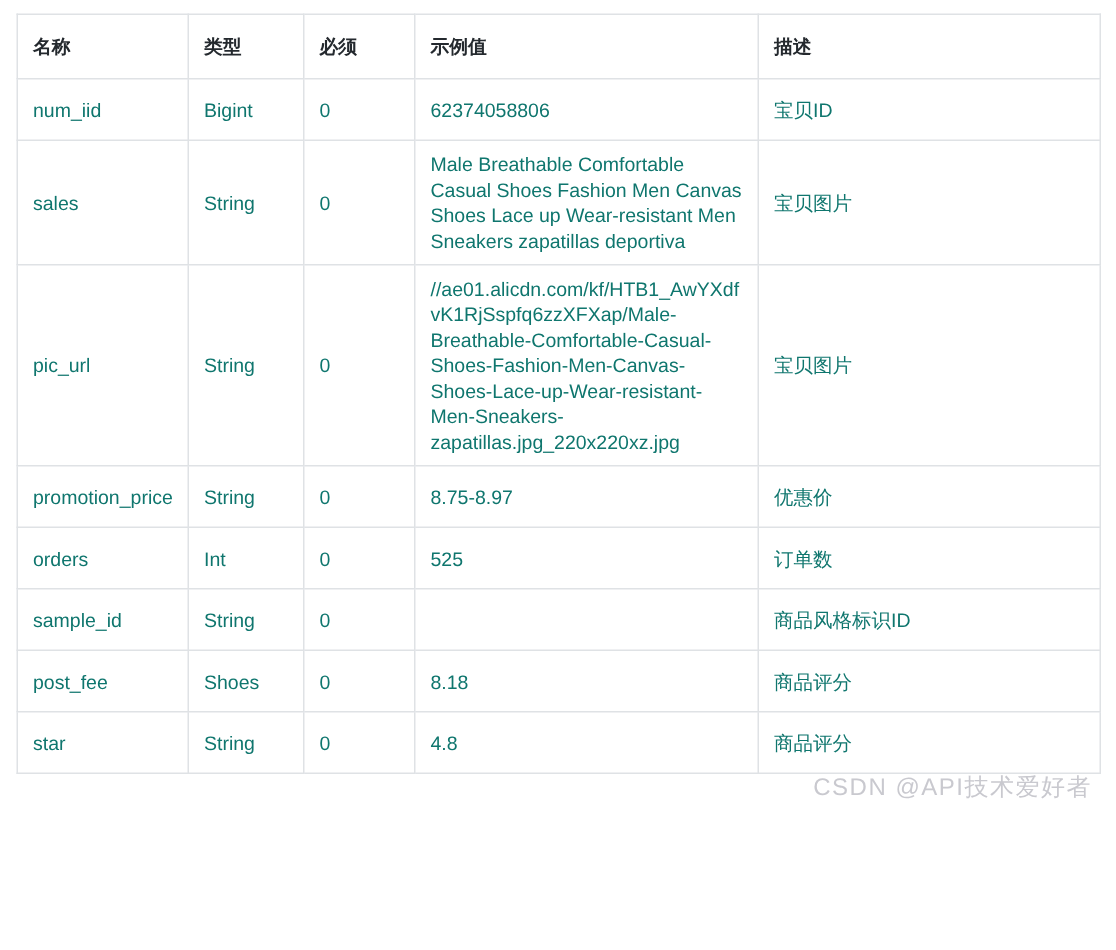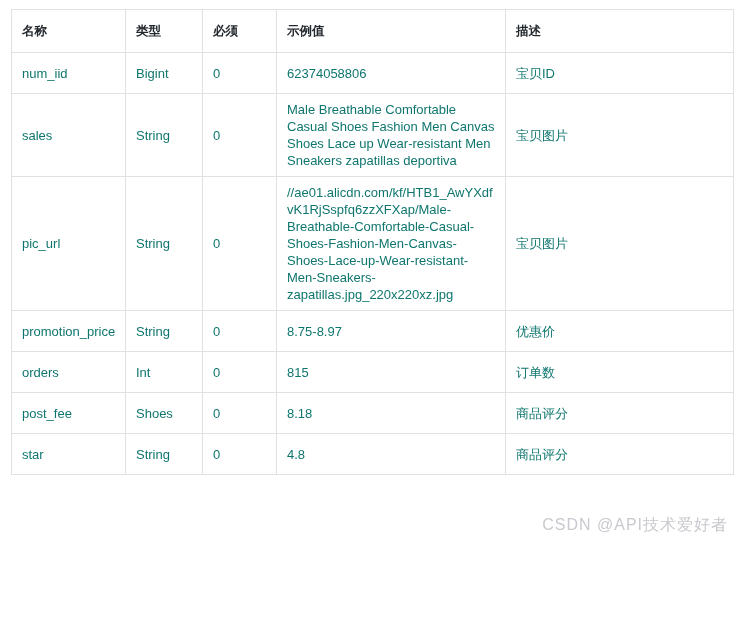--- a/index.html
+++ b/index.html
@@ -154,22 +154,29 @@
           <td class="cell-name">promotion_price</td>
           <td class="cell-type">String</td>
           <td class="cell-req">0</td>
           <td class="cell-example">8.75-8.97</td>
           <td class="cell-desc">优惠价</td>
         </tr>
         <tr class="r-simple">
           <td class="cell-name">orders</td>
           <td class="cell-type">Int</td>
           <td class="cell-req">0</td>
-          <td class="cell-example">815</td>
+          <td class="cell-example">525</td>
           <td class="cell-desc">订单数</td>
+        </tr>
+        <tr class="r-simple">
+          <td class="cell-name">sample_id</td>
+          <td class="cell-type">String</td>
+          <td class="cell-req">0</td>
+          <td class="cell-example"></td>
+          <td class="cell-desc">商品风格标识ID</td>
         </tr>
         <tr class="r-simple">
           <td class="cell-name">post_fee</td>
           <td class="cell-type">Shoes</td>
           <td class="cell-req">0</td>
           <td class="cell-example">8.18</td>
           <td class="cell-desc">商品评分</td>
         </tr>
         <tr class="r-simple">
           <td class="cell-name">star</td>

